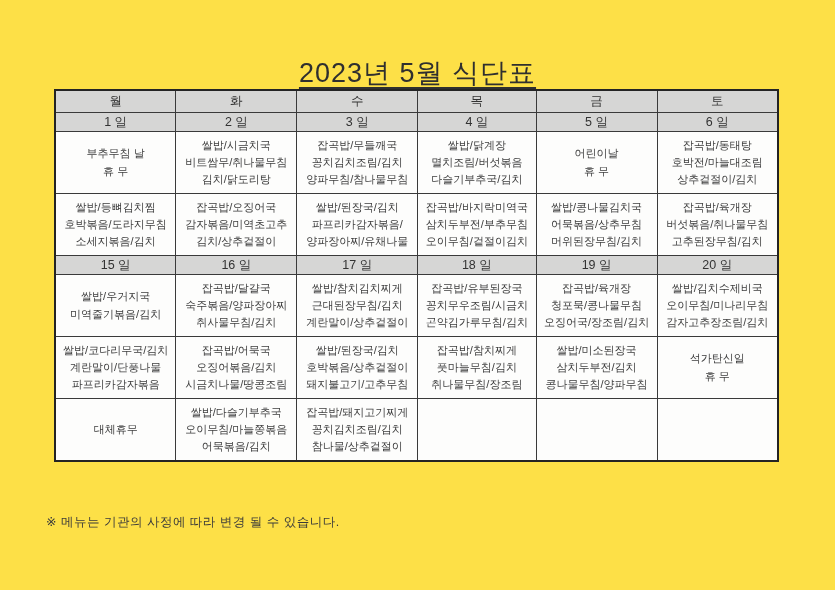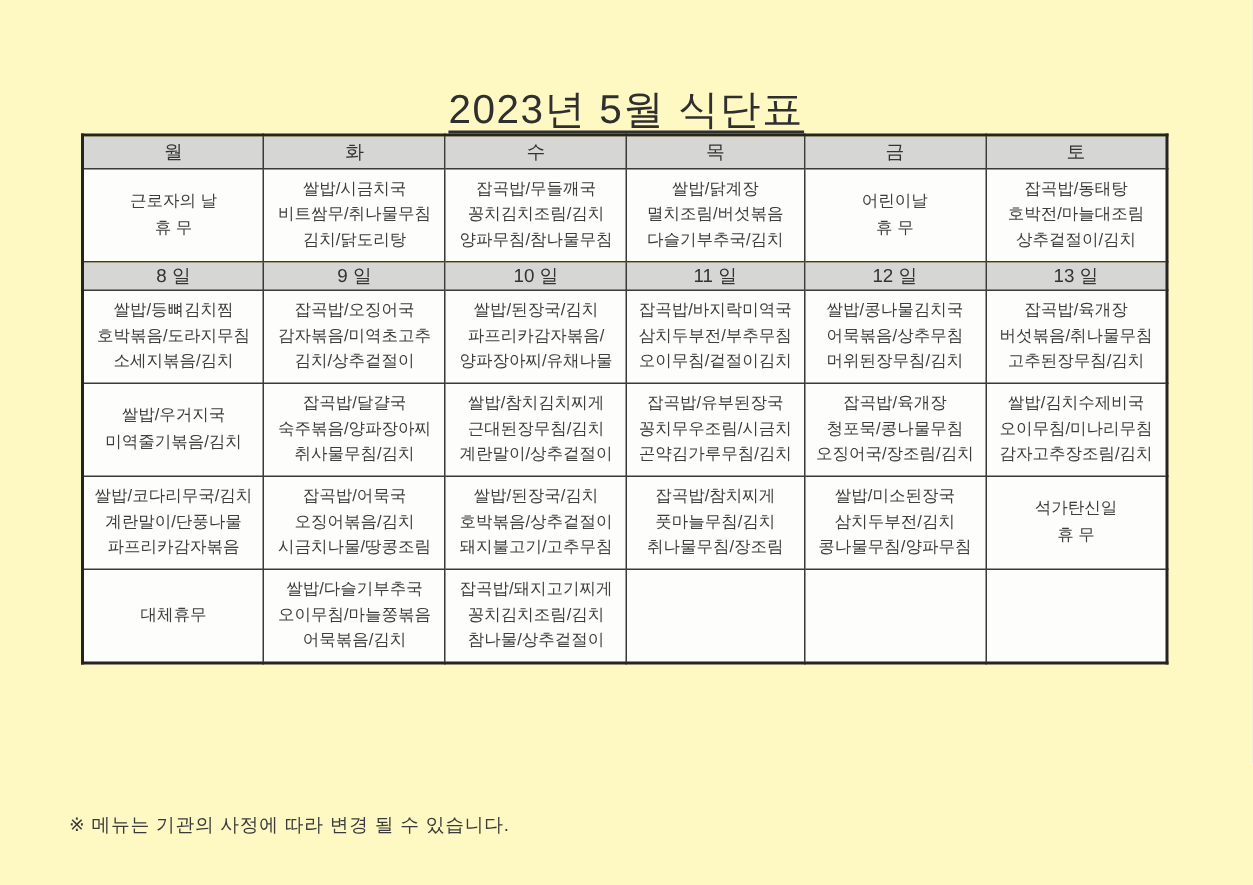--- a/index.html
+++ b/index.html
@@ -5,21 +5,21 @@
   html, body {
     margin: 0;
     padding: 0;
     background: #e8e8e8;
     font-family: "Liberation Sans", "DejaVu Sans", sans-serif;
   }
   .page {
     position: relative;
     width: 835px;
     height: 590px;
-    background: #fef9c3;
+    background: #fde047;
     overflow: hidden;
     color: #3c3c3c;
   }
   .doc-title {
     position: absolute;
     top: 55px;
     left: 0;
     width: 100%;
     text-align: center;
     font-size: 27px;
@@ -68,21 +68,20 @@
     color: #3d3d3d;
   }
   .menu-line { white-space: nowrap; }
   .footnote {
     position: absolute;
     left: 46px;
     top: 514px;
     font-size: 12.5px;
     color: #3a3a3a;
     letter-spacing: 0.5px;
-    margin-top: 28px;
   }
 </style>
 </head>
 <body>
 
 <div class="page">
 
   <div class="doc-title">2023년 5월 식단표</div>
 
   <table class="menu-table">
@@ -96,23 +95,31 @@
     </colgroup>
     <tbody>
         <tr class="day-row">
           <th>월</th>
           <th>화</th>
           <th>수</th>
           <th>목</th>
           <th>금</th>
           <th>토</th>
         </tr>
-        <tr class="menu-row">
-          <td>
-            <div class="menu-line">근로자의 날</div>
+        <tr class="date-row">
+          <td>1 일</td>
+          <td>2 일</td>
+          <td>3 일</td>
+          <td>4 일</td>
+          <td>5 일</td>
+          <td>6 일</td>
+        </tr>
+        <tr class="menu-row">
+          <td>
+            <div class="menu-line">부추무침 날</div>
             <div class="menu-line">휴 무</div>
           </td>
           <td>
             <div class="menu-line">쌀밥/시금치국</div>
             <div class="menu-line">비트쌈무/취나물무침</div>
             <div class="menu-line">김치/닭도리탕</div>
           </td>
           <td>
             <div class="menu-line">잡곡밥/무들깨국</div>
             <div class="menu-line">꽁치김치조림/김치</div>
@@ -126,28 +133,20 @@
           <td>
             <div class="menu-line">어린이날</div>
             <div class="menu-line">휴 무</div>
           </td>
           <td>
             <div class="menu-line">잡곡밥/동태탕</div>
             <div class="menu-line">호박전/마늘대조림</div>
             <div class="menu-line">상추겉절이/김치</div>
           </td>
         </tr>
-        <tr class="date-row">
-          <td>8 일</td>
-          <td>9 일</td>
-          <td>10 일</td>
-          <td>11 일</td>
-          <td>12 일</td>
-          <td>13 일</td>
-        </tr>
         <tr class="menu-row">
           <td>
             <div class="menu-line">쌀밥/등뼈김치찜</div>
             <div class="menu-line">호박볶음/도라지무침</div>
             <div class="menu-line">소세지볶음/김치</div>
           </td>
           <td>
             <div class="menu-line">잡곡밥/오징어국</div>
             <div class="menu-line">감자볶음/미역초고추</div>
             <div class="menu-line">김치/상추겉절이</div>
@@ -166,20 +165,28 @@
             <div class="menu-line">쌀밥/콩나물김치국</div>
             <div class="menu-line">어묵볶음/상추무침</div>
             <div class="menu-line">머위된장무침/김치</div>
           </td>
           <td>
             <div class="menu-line">잡곡밥/육개장</div>
             <div class="menu-line">버섯볶음/취나물무침</div>
             <div class="menu-line">고추된장무침/김치</div>
           </td>
         </tr>
+        <tr class="date-row">
+          <td>15 일</td>
+          <td>16 일</td>
+          <td>17 일</td>
+          <td>18 일</td>
+          <td>19 일</td>
+          <td>20 일</td>
+        </tr>
         <tr class="menu-row">
           <td>
             <div class="menu-line">쌀밥/우거지국</div>
             <div class="menu-line">미역줄기볶음/김치</div>
           </td>
           <td>
             <div class="menu-line">잡곡밥/달걀국</div>
             <div class="menu-line">숙주볶음/양파장아찌</div>
             <div class="menu-line">취사물무침/김치</div>
           </td>

